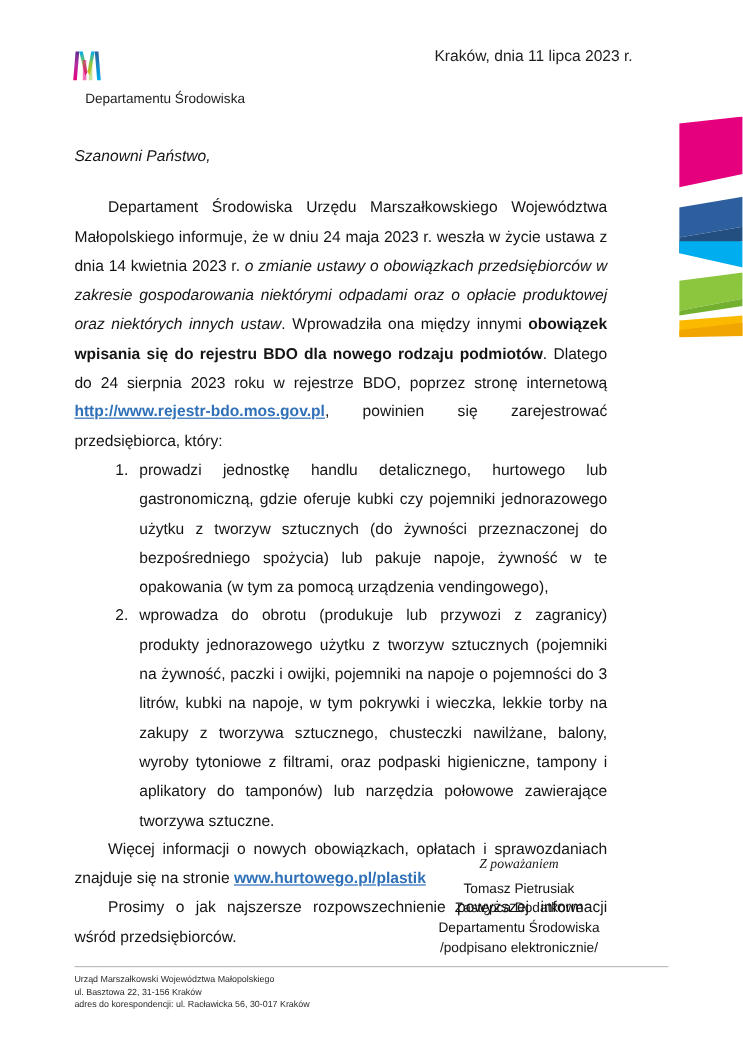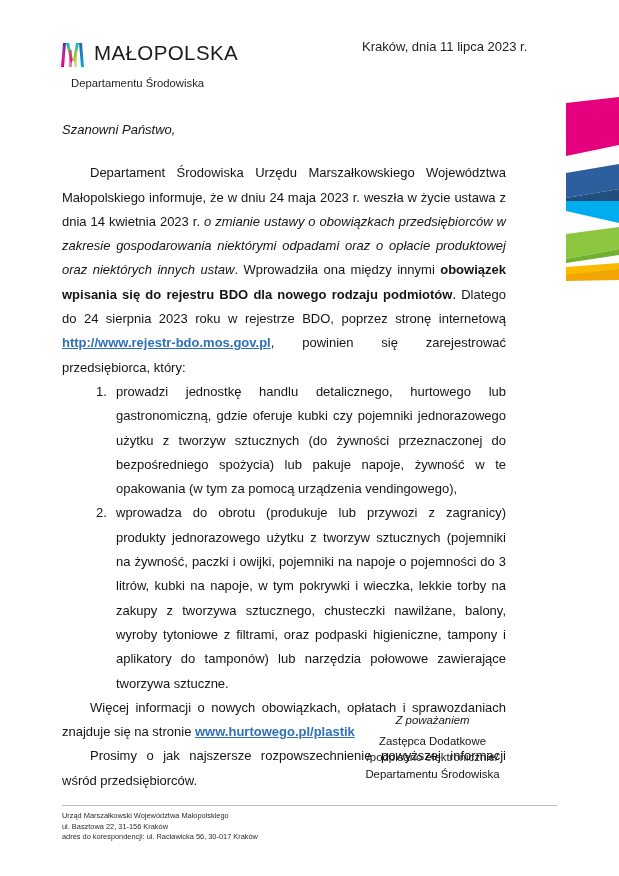--- a/index.html
+++ b/index.html
@@ -128,20 +128,21 @@
     top: 712px;
     width: 205px;
     text-align: center;
     font-size: 11.4px;
     line-height: 16.6px;
     color: #141414;
   }
   .sig-regards {
     font-style: italic;
     margin-bottom: 4px;
+    font-family: Liberation Serif, serif;
   }
   .sig-line { white-space: nowrap; }
 
   
   .footer-rule {
     position: absolute;
     left: 62px;
     top: 805px;
     width: 495px;
     height: 1px;
@@ -201,21 +202,20 @@
             </linearGradient>
           </defs>
           <polygon points="1,27 4,27 6,3 3,3" fill="url(#g1)"></polygon>
           <polygon points="6,3 9,3 13,20 11,23" fill="url(#g2)"></polygon>
           <polygon points="13,20 15,23 19,3 16,3" fill="url(#g3)"></polygon>
           <polygon points="19,3 22,3 24,27 21,27" fill="url(#g4)"></polygon>
           <polygon points="9,10 12,10 12,27 9,27" fill="#E5007E" opacity="0.55"></polygon>
           <polygon points="14,12 17,12 17,27 14,27" fill="#8CC63F" opacity="0.5"></polygon>
         </svg>
       </span>
-      <span class="logo-word">MAŁOPOLSKA</span>
     </div>
     <div class="dept-line">Departamentu Środowiska</div>
     <div class="date-line">Kraków, dnia 11 lipca 2023 r.</div>
   </div>
 
   <div class="body-area">
 
     <div class="salutation">Szanowni Państwo,</div>
 
     <p class="para"><span>Departament Środowiska Urzędu Marszałkowskiego Województwa Małopolskiego informuje, że w dniu 24 maja 2023 r. weszła w życie ustawa z dnia 14 kwietnia 2023 r. </span><span class="it">o zmianie ustawy o obowiązkach przedsiębiorców w zakresie gospodarowania niektórymi odpadami oraz o opłacie produktowej oraz niektórych innych ustaw</span><span>. Wprowadziła ona między innymi </span><span class="bd">obowiązek wpisania się do rejestru BDO dla nowego rodzaju podmiotów</span><span>. Dlatego do 24 sierpnia 2023 roku w rejestrze BDO, poprzez stronę internetową </span><a class="link" href="#">http://www.rejestr-bdo.mos.gov.pl</a><span>, powinien się zarejestrować przedsiębiorca, który:</span></p>
@@ -226,23 +226,24 @@
     </ol>
 
 
     <p class="para"><span>Więcej informacji o nowych obowiązkach, opłatach i sprawozdaniach znajduje się na stronie </span><a class="link" href="#">www.hurtowego.pl/plastik</a></p>
 
     <p class="para">Prosimy o jak najszersze rozpowszechnienie powyższej informacji wśród przedsiębiorców.</p>
   </div>
 
   <div class="signature">
     <div class="sig-regards">Z poważaniem</div>
+    <div class="sig-line">Tomasz Pietrusiak</div>
     <div class="sig-line">Zastępca Dodatkowe</div>
+    <div class="sig-line">Departamentu Środowiska</div>
     <div class="sig-line">/podpisano elektronicznie/</div>
-    <div class="sig-line">Departamentu Środowiska</div>
   </div>
 
   <div class="footer-rule"></div>
   <div class="footer">
     <div>Urząd Marszałkowski Województwa Małopolskiego</div>
     <div>ul. Basztowa 22, 31-156 Kraków</div>
     <div>adres do korespondencji: ul. Racławicka 56, 30-017 Kraków</div>
   </div>
 
 </div>

